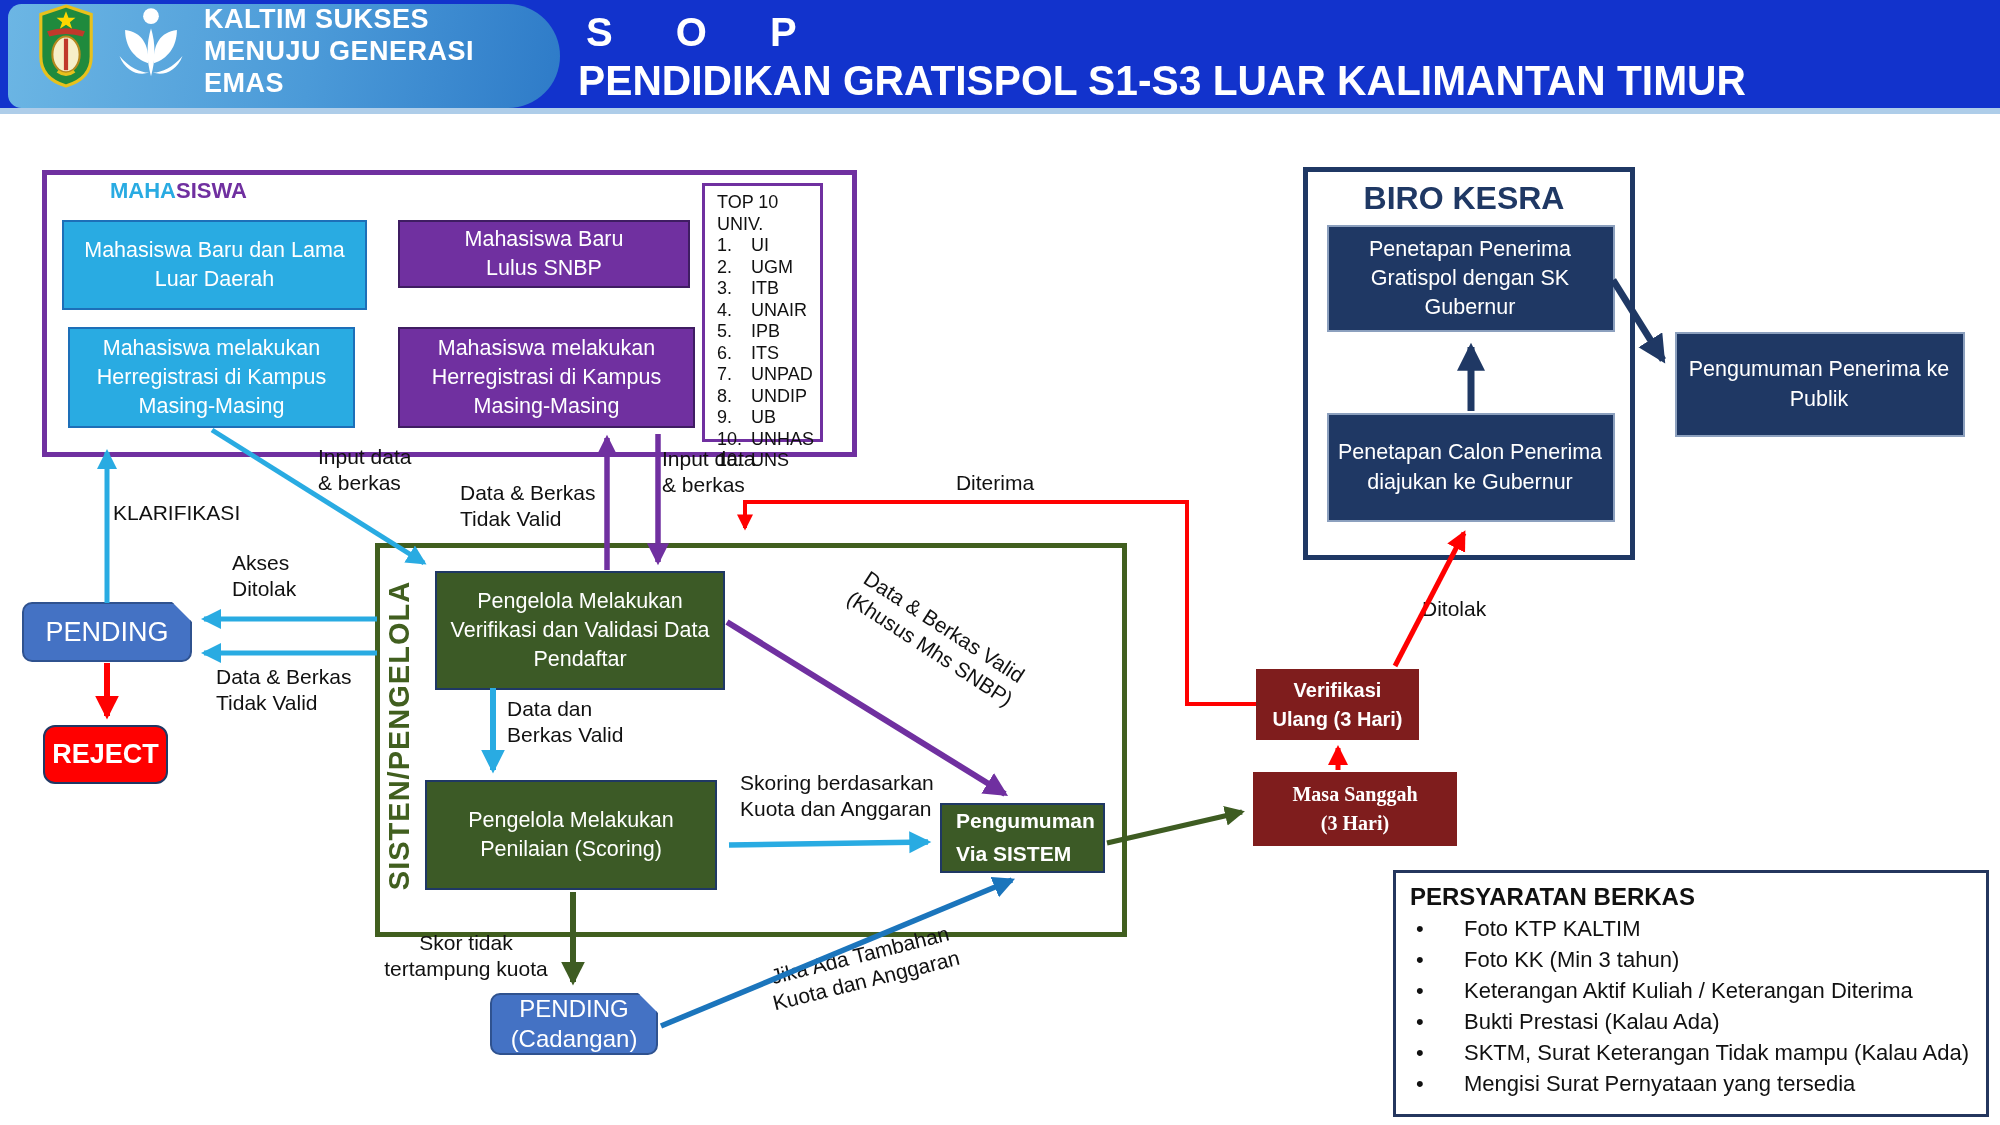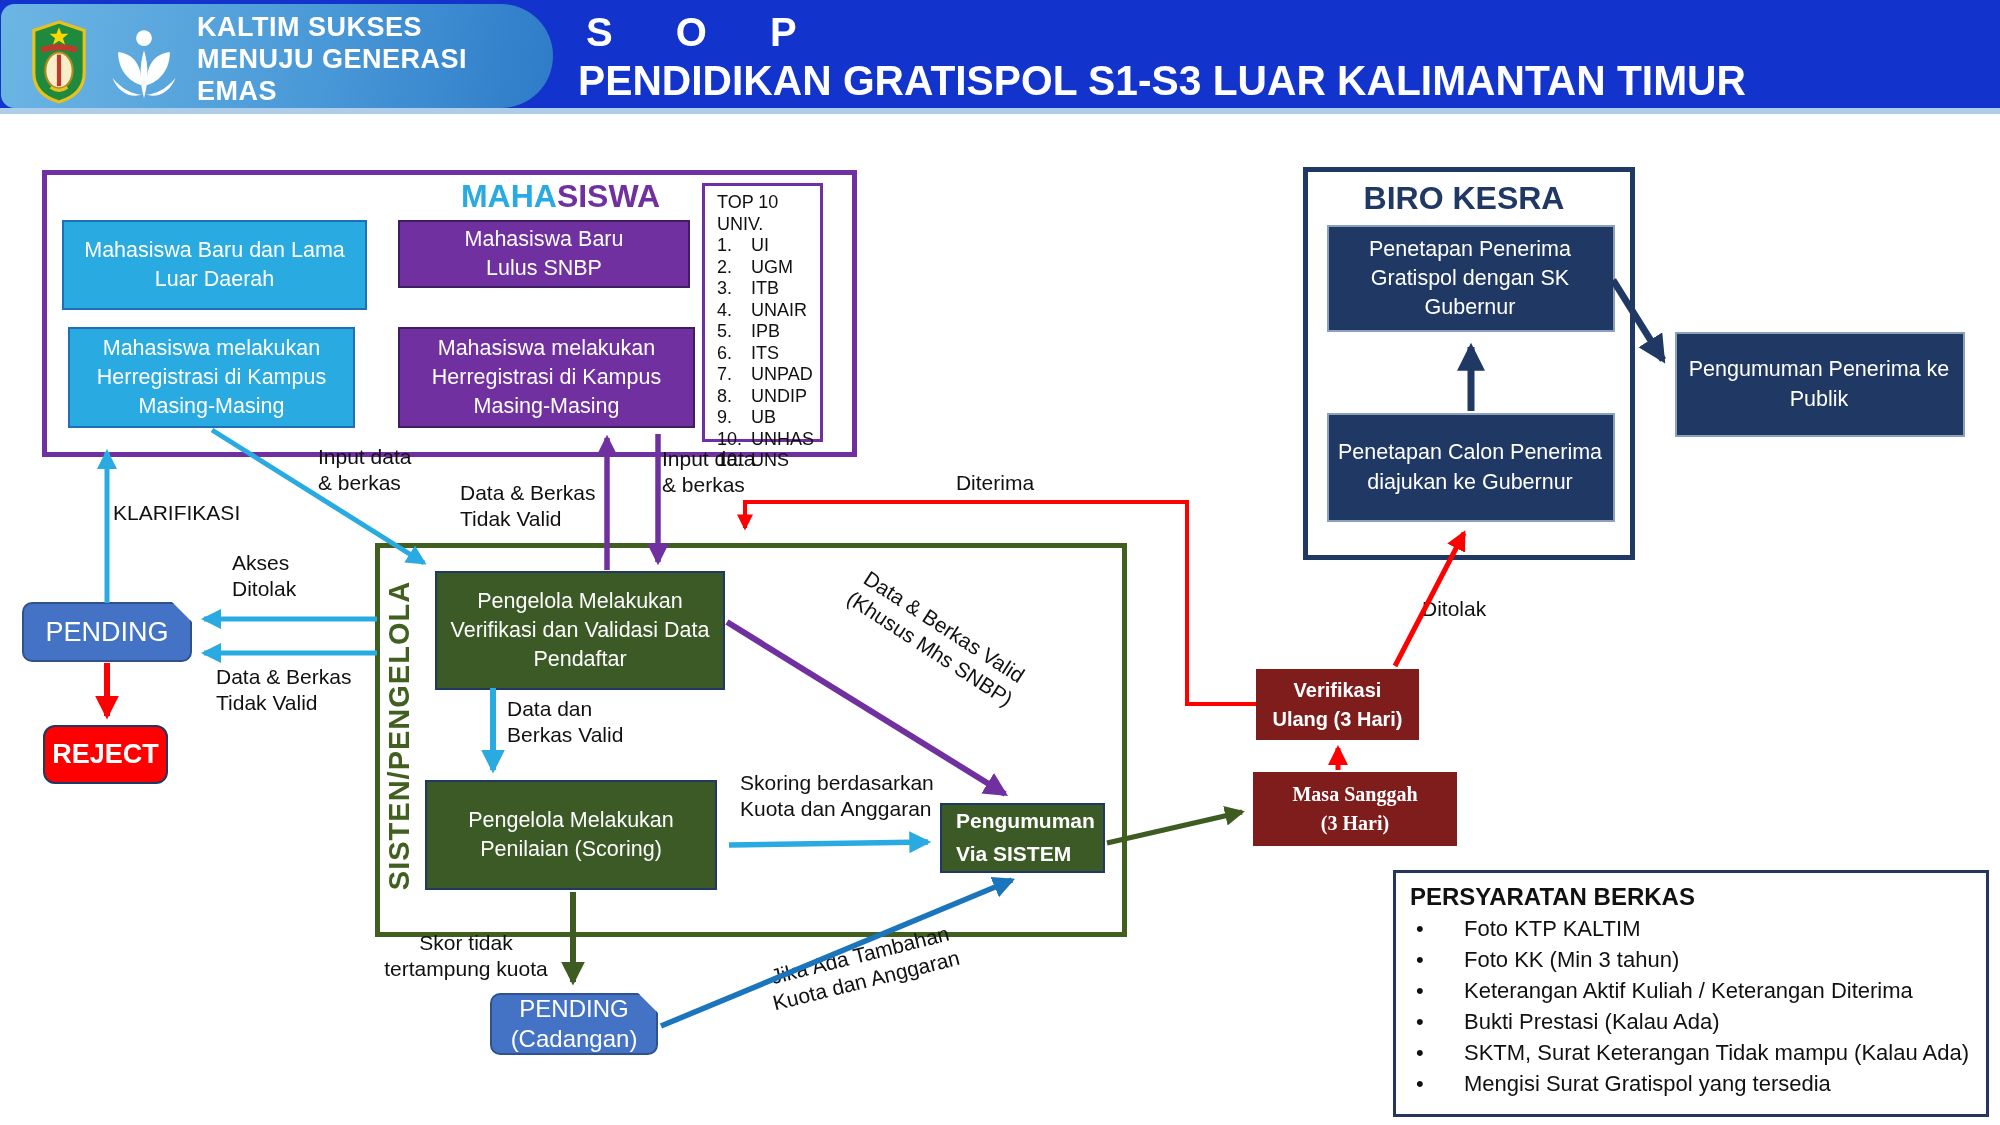--- a/index.html
+++ b/index.html
@@ -4,23 +4,23 @@
 <style>
   html,body{margin:0;padding:0;background:#ffffff;}
   .page{position:relative;width:2000px;height:1125px;background:#ffffff;overflow:hidden;
         font-family:"Liberation Sans",sans-serif;color:#111;}
   .abs{position:absolute;}
   .pre{white-space:pre-line;}
 
   
   .header{left:0;top:0;width:2000px;height:108px;background:#1233CC;z-index:1;}
   .header-strip{left:0;top:108px;width:2000px;height:6px;background:#AECDE9;z-index:1;}
-  .banner{left:1px;top:4px;width:552px;height:104px;border-radius:14px 54px 54px 14px;
+  .banner{left:8px;top:4px;width:552px;height:104px;border-radius:14px 54px 54px 14px;
           background:linear-gradient(100deg,#6CB6E4 0%,#4B9AD8 55%,#2E7BC8 100%);z-index:2;
-          display:flex;align-items:flex-end;}
+          display:flex;align-items:flex-start;}
   .crest{margin-left:26px;}
   .emas-logo{margin-left:16px;}
   .banner-text{margin-left:16px;color:#fff;font-weight:bold;font-size:27px;line-height:1.18;letter-spacing:.5px;}
   .htitle{left:560px;top:10px;width:1430px;color:#fff;z-index:2;}
   .htitle .sop{font-size:40px;font-weight:bold;letter-spacing:26px;padding-left:26px;}
   .htitle .sub{display:inline-block;font-size:42px;font-weight:bold;letter-spacing:0;transform:scaleX(.97);margin-top:2px;}
 
   
   .frame{background:transparent;z-index:3;}
   .mhs-frame{left:42px;top:170px;width:805px;height:277px;border:5px solid #7030A0;}
@@ -30,21 +30,21 @@
          padding:6px 0 0 12px;box-sizing:border-box;font-size:18px;line-height:21.5px;z-index:3;}
   .top10 .row{display:flex;}
   .top10 .no{width:34px;flex:0 0 34px;}
   .req-frame{left:1393px;top:870px;width:596px;height:247px;border:3px solid #24365E;background:#fff;
              box-sizing:border-box;padding:10px 14px;z-index:3;}
   .req-title{font-weight:bold;font-size:24px;margin-bottom:2px;}
   .req-item{display:flex;font-size:22px;line-height:31px;}
   .req-item .bullet{width:48px;flex:0 0 48px;padding-left:6px;}
 
   
-  .mhs-title{left:110px;top:178px;width:550px;text-align:right;font-size:32px;font-weight:bold;z-index:4;}
+  .mhs-title{left:110px;top:178px;width:550px;text-align:left;font-size:22px;font-weight:bold;z-index:4;}
   .mhs-title .maha{color:#29ABE2;}
   .mhs-title .siswa{color:#7030A0;}
   .biro-title{left:1303px;top:180px;width:322px;text-align:center;font-size:32px;font-weight:bold;color:#1F3864;z-index:4;}
   .sys-label{left:377px;top:543px;width:46px;height:384px;display:flex;align-items:center;justify-content:center;z-index:4;}
   .sys-label span{transform:rotate(-90deg);white-space:nowrap;font-size:29px;font-weight:bold;
                   letter-spacing:1px;color:#415F1F;}
 
   
   .cbox{display:flex;align-items:center;justify-content:center;text-align:center;color:#fff;
         box-sizing:border-box;z-index:3;font-size:21.5px;line-height:1.35;padding:4px 10px;}
@@ -244,21 +244,21 @@
           <span>Bukti Prestasi (Kalau Ada)</span>
         </div>
 
         <div class="req-item">
           <span class="bullet">•</span>
           <span>SKTM, Surat Keterangan Tidak mampu (Kalau Ada)</span>
         </div>
 
         <div class="req-item">
           <span class="bullet">•</span>
-          <span>Mengisi Surat Gratispol yang tersedia</span>
+          <span>Mengisi Surat Pernyataan yang tersedia</span>
         </div>
       </div>
   </div>
 
   <div class="abs lbl pre lbl-input1">Input data
 &amp; berkas</div>
   <div class="abs lbl pre lbl-dbtv1">Data &amp; Berkas
 Tidak Valid</div>
   <div class="abs lbl pre lbl-input2">Input data
 &amp; berkas</div>

